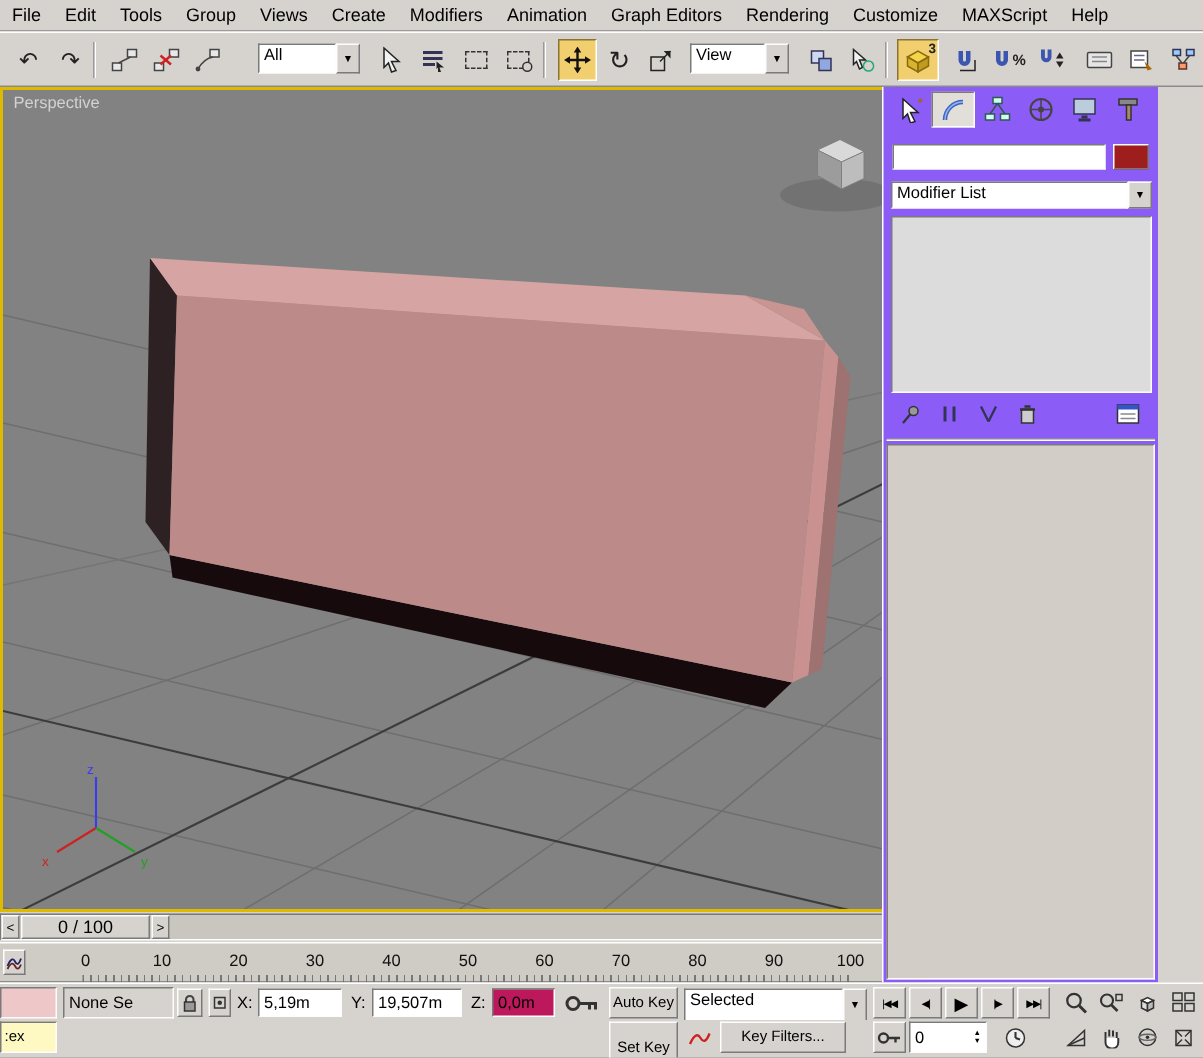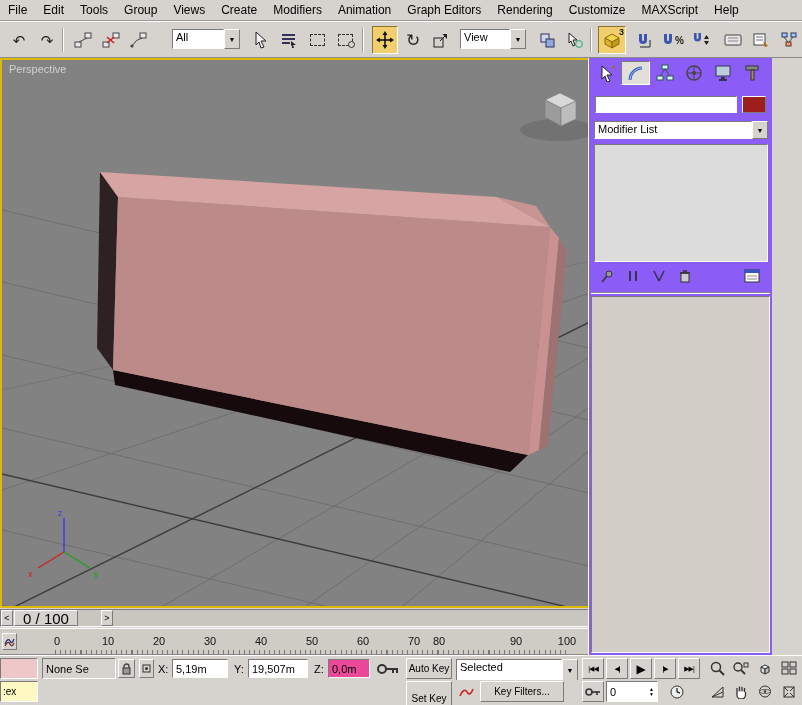--- a/index.html
+++ b/index.html
@@ -244,41 +244,41 @@
       <text x="26" y="517" fill="#cc2222">x</text>
       <text x="92" y="517" fill="#22a022">y</text>
     </g>
   </svg>
   <div class="abs" style="left:7px;top:3px;color:#d2d2d2;font-size:11px">Perspective</div>
 </div>
 
 <div class="abs" style="left:0;top:608px;width:618px;height:20px;background:#d6d3ce">
   <div class="abs sunken" style="left:0;top:1px;width:618px;height:18px;background:#c9c6c0"></div>
   <div class="abs raised cent" style="left:1px;top:2px;width:12px;height:16px;font-size:9px">&lt;</div>
-  <div class="abs raised cent" style="left:14px;top:2px;width:64px;height:16px;font-size:15px">0 / 100</div>
+  <div class="abs raised cent" style="left:14px;top:2px;width:86px;height:16px;font-size:12px">0 / 100</div>
   <div class="abs raised cent" style="left:101px;top:2px;width:12px;height:16px;font-size:9px">&gt;</div>
 </div>
 
 <div class="abs" style="left:0;top:628px;width:618px;height:27px;background:#cfccc6;border-top:1px solid #fff;border-bottom:1px solid #8b8b8b">
   <div class="abs raised cent" style="left:2px;top:4px;width:15px;height:17px">
     <svg width="11" height="11">
         <path d="M1,8 Q4,1 6,5 T10,3" fill="none" stroke="#226" stroke-width="1.2"></path>
         <path d="M1,10 Q4,4 6,8 T10,7" fill="none" stroke="#622" stroke-width="1.2"></path>
       </svg>
   </div>
   <div class="abs" style="left:0;top:0;width:618px;height:20px">
       <span class="tick" style="left: 57px;">0</span>
       <span class="tick" style="left: 108px;">10</span>
       <span class="tick" style="left: 159px;">20</span>
       <span class="tick" style="left: 210px;">30</span>
       <span class="tick" style="left: 261px;">40</span>
       <span class="tick" style="left: 312px;">50</span>
       <span class="tick" style="left: 363px;">60</span>
       <span class="tick" style="left: 414px;">70</span>
-      <span class="tick" style="left: 439px; text-align: center;">80</span>
+      <span class="tick" style="left: 465px; text-align: center;">80</span>
       <span class="tick" style="left: 516px;">90</span>
       <span class="tick" style="left: 567px;">100</span>
     </div>
   <div class="abs" style="left:55px;top:21px;width:512px;height:5px;background:repeating-linear-gradient(90deg,#777 0,#777 1px,transparent 1px,transparent 5.1px)"></div>
 </div>
 
 <div class="abs" style="left:588px;top:58px;width:184px;height:597px;background:#8b5cf6;border-left:1px solid #fff">
   <div class="abs flex" style="left:3px;top:2px;width:178px;height:26px">
     <div class="ptab">
       <svg width="18" height="18">
@@ -397,21 +397,21 @@
   </div>
   <span class="abs" style="left:158px;top:7px">X:</span>
   <div class="abs sunken flex" style="left:172px;top:3px;width:56px;height:19px;background:#fff;padding:0 3px">
       <span>5,19m</span>
     </div>
   <span class="abs" style="left:234px;top:7px">Y:</span>
   <div class="abs sunken flex" style="left:248px;top:3px;width:60px;height:19px;background:#fff;padding:0 3px">
       <span>19,507m</span>
     </div>
   <span class="abs" style="left:314px;top:7px">Z:</span>
-  <div class="abs sunken flex" style="left:328px;top:3px;width:42px;height:19px;background:#ec4899;padding:0 3px">
+  <div class="abs sunken flex" style="left:328px;top:3px;width:42px;height:19px;background:#be185d;padding:0 3px">
       <span>0,0m</span>
     </div>
   <div class="abs cent" style="left:374px;top:2px;width:28px;height:21px">
     <svg width="24" height="14">
         <circle cx="6" cy="7" r="4" fill="none" stroke="#333" stroke-width="2"></circle>
         <line x1="10" y1="7" x2="22" y2="7" stroke="#333" stroke-width="2"></line>
         <line x1="17" y1="7" x2="17" y2="11" stroke="#333" stroke-width="2"></line>
         <line x1="21" y1="7" x2="21" y2="11" stroke="#333" stroke-width="2"></line>
       </svg>
   </div>

